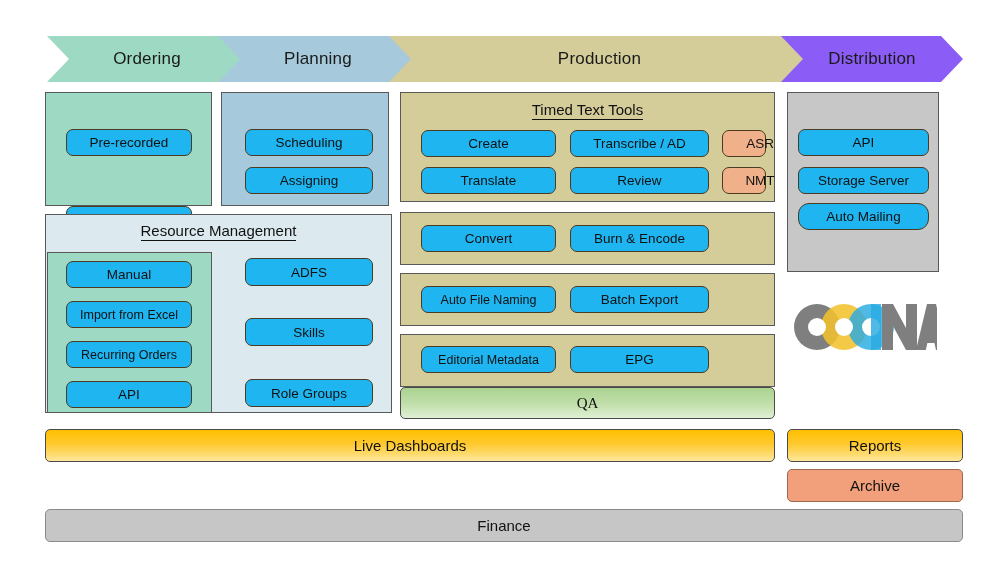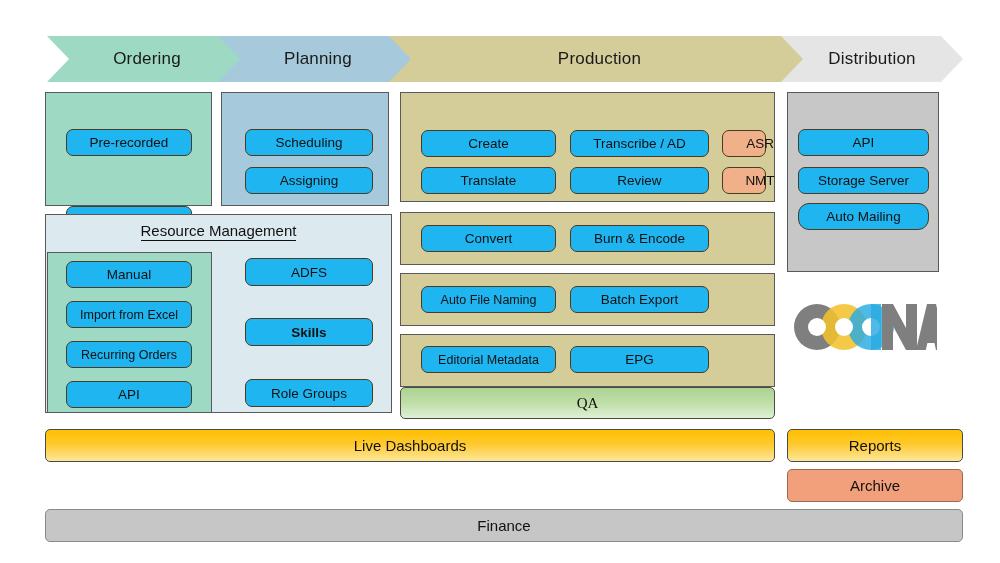--- a/index.html
+++ b/index.html
@@ -12,21 +12,21 @@
 
   
   .chevron{
     position:absolute;height:46px;display:flex;align-items:center;
     justify-content:center;font-size:17px;color:#1a1a1a;
     letter-spacing:.2px;
   }
   .chev-mint{background:#9DD9C3;}
   .chev-blue{background:#A6CADB;}
   .chev-tan {background:#D4CC99;}
-  .chev-gray{background:#e5e5e5;}
+  .chev-gray{background:#8b5cf6;}
   .chev-shape{
     -webkit-clip-path:polygon(0 0, calc(100% - 22px) 0, 100% 50%, calc(100% - 22px) 100%, 0 100%, 22px 50%);
     clip-path:polygon(0 0, calc(100% - 22px) 0, 100% 50%, calc(100% - 22px) 100%, 0 100%, 22px 50%);
   }
   .chev-label{position:relative;z-index:2;pointer-events:none;}
 
   
   .panel{
     position:absolute;border:1.4px solid #595959;
     box-sizing:border-box;
@@ -118,28 +118,31 @@
   <div class="pill small" style="left:66px;top:341px;width:126px;height:27px;">
     <span>Recurring Orders</span>
   </div>
   <div class="pill" style="left:66px;top:381px;width:126px;height:27px;">
     <span>API</span>
   </div>
 
   <div class="pill" style="left:245px;top:258px;width:128px;height:28px;">
     <span>ADFS</span>
   </div>
-  <div class="pill" style="left:245px;top:318px;width:128px;height:28px;font-weight:bold;">
+  <div class="pill" style="left:245px;top:318px;width:128px;height:28px;">
     <span>Skills</span>
   </div>
   <div class="pill" style="left:245px;top:379px;width:128px;height:28px;">
     <span>Role Groups</span>
   </div>
 
   <div class="panel p-tan" style="left:400px;top:92px;width:375px;height:110px;"></div>
+  <div class="sec-title" style="left:400px;top:98px;width:375px;height:24px;">
+    <span>Timed Text Tools</span>
+  </div>
 
   <div class="pill" style="left:421px;top:130px;width:135px;height:27px;">
     <span>Create</span>
   </div>
   <div class="pill" style="left:421px;top:167px;width:135px;height:27px;">
     <span>Translate</span>
   </div>
 
   <div class="pill" style="left:570px;top:130px;width:139px;height:27px;">
     <span>Transcribe / AD</span>

